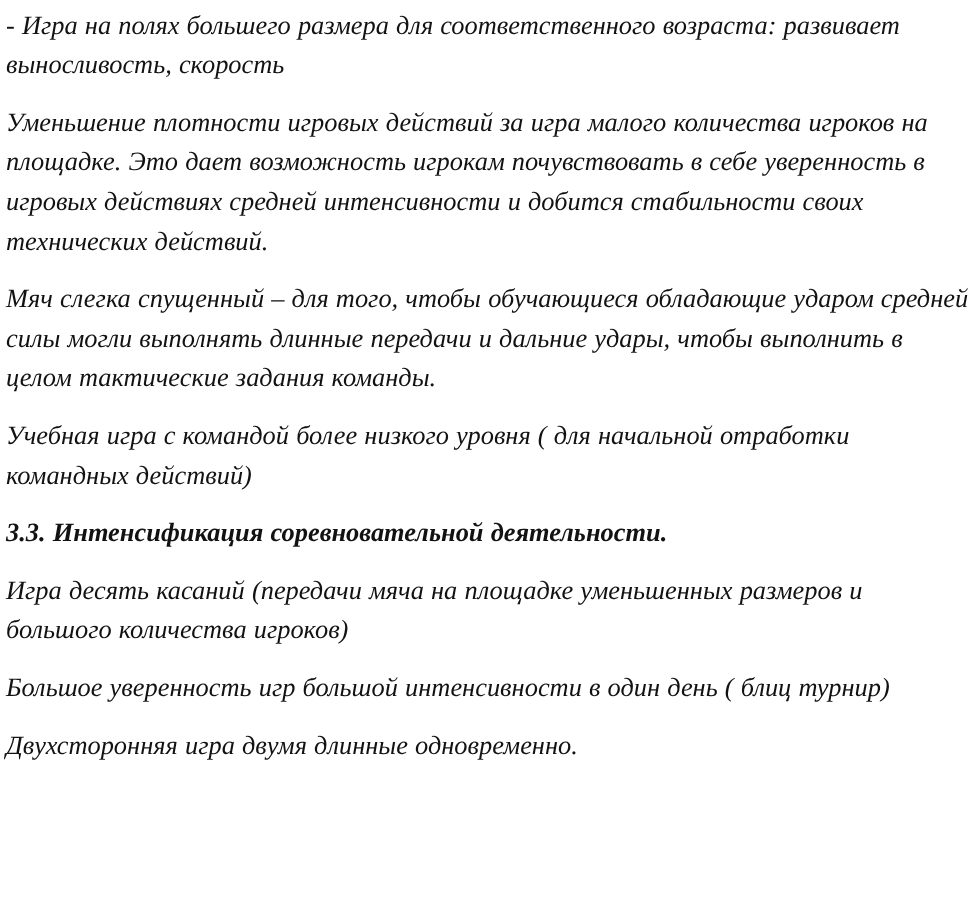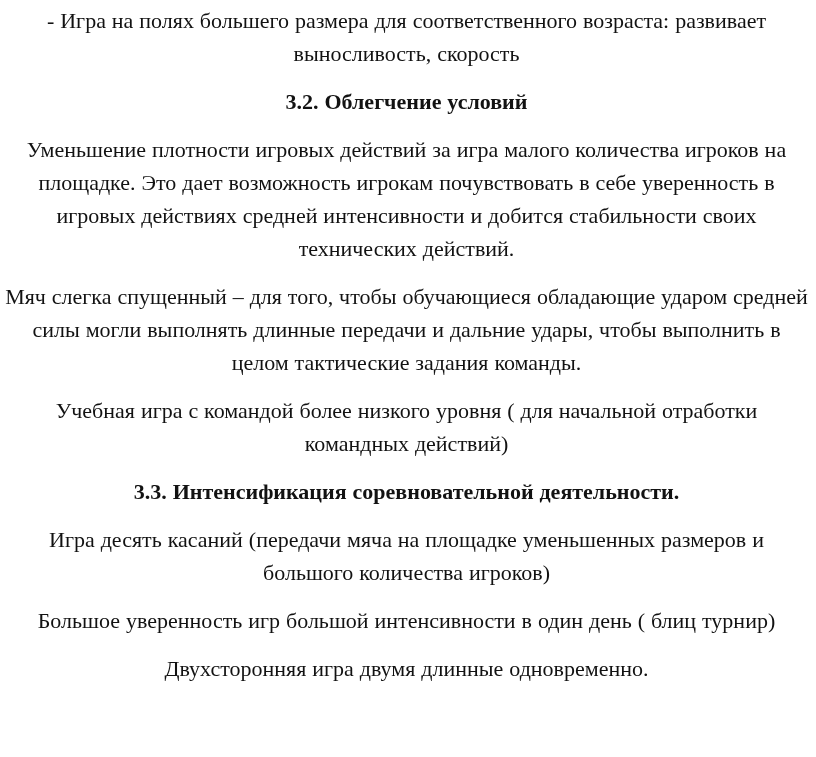--- a/index.html
+++ b/index.html
@@ -17,34 +17,34 @@
     overflow: hidden;
     font-family: "Liberation Serif", "DejaVu Serif", serif;
     font-size: 22px;
     line-height: 33px;
     color: #121212;
     -webkit-font-smoothing: antialiased;
   }
   .page p {
     margin: 0 0 15px 0;
     padding: 0;
-    text-align: center;
+    text-align: left;
     word-spacing: 0.02em;
+    font-style: italic;
   }
   .page p.heading {
     font-weight: bold;
   }
 </style>
 </head>
 <body>
 
 <div class="page">
   <p>- Игра на полях большего размера для соответственного возраста: развивает выносливость, скорость</p>
 
-  <p class="heading">3.2. Облегчение условий</p>
 
   <p>Уменьшение плотности игровых действий за игра малого количества игроков на площадке. Это дает возможность игрокам почувствовать в себе уверенность в игровых действиях средней интенсивности и добится стабильности своих технических действий.</p>
 
   <p>Мяч слегка спущенный – для того, чтобы обучающиеся обладающие  ударом средней силы могли выполнять длинные передачи и дальние удары, чтобы выполнить в целом тактические задания команды.</p>
 
   <p>Учебная игра с командой более низкого уровня ( для начальной отработки командных действий)</p>
 
   <p class="heading">3.3. Интенсификация соревновательной деятельности.</p>
 
   <p>Игра десять касаний (передачи мяча на площадке уменьшенных размеров и большого количества игроков)</p>

